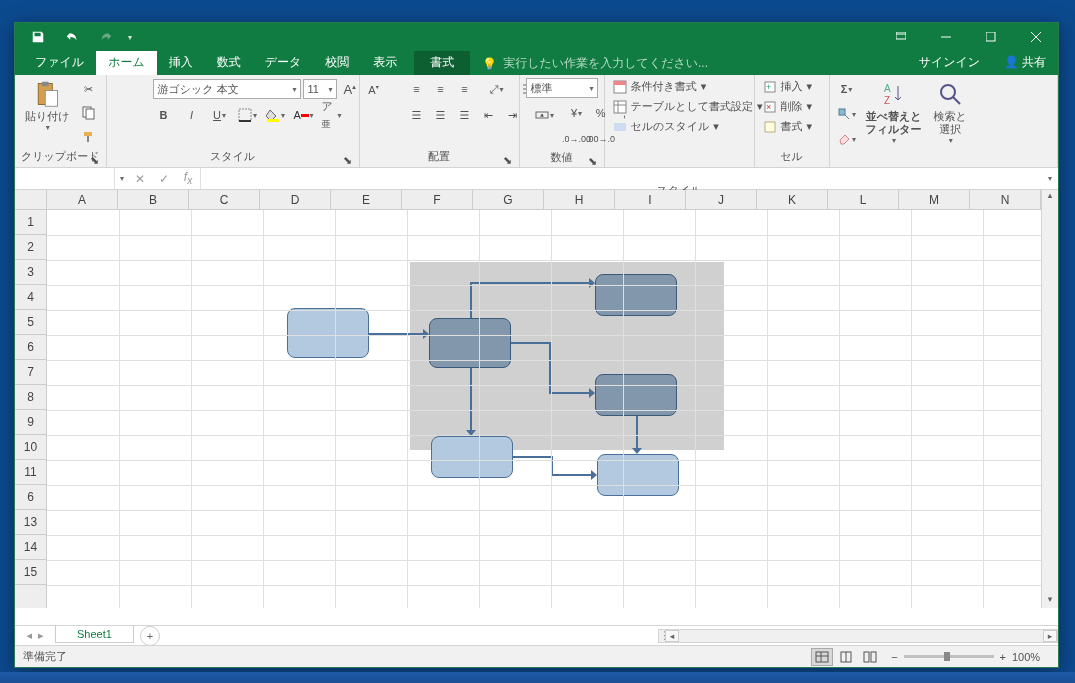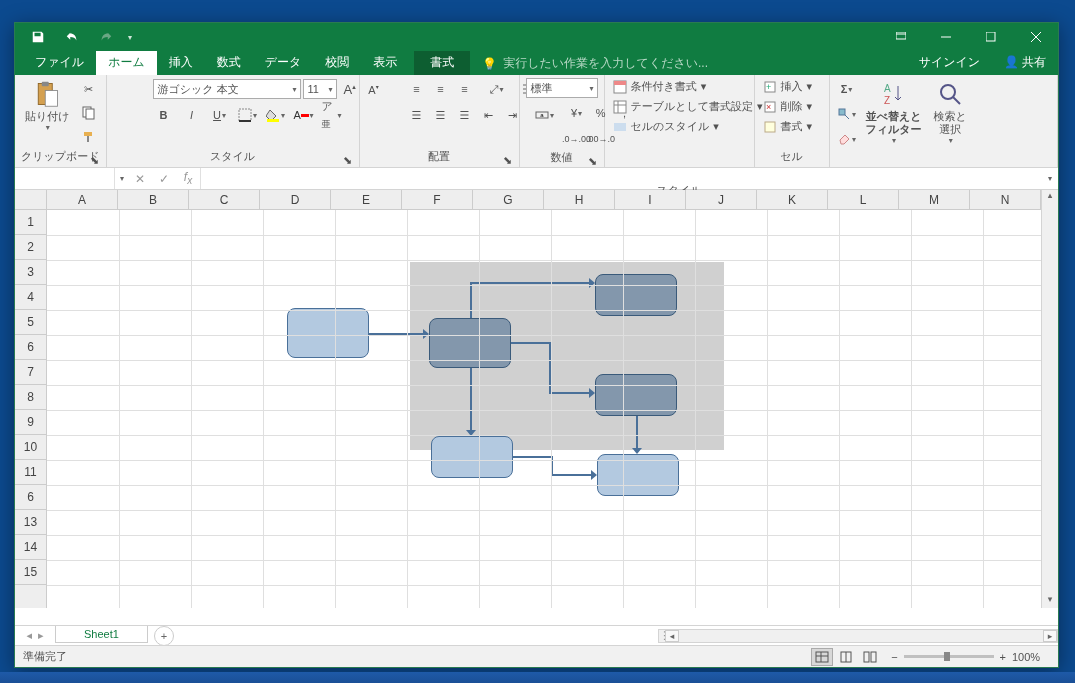--- a/index.html
+++ b/index.html
@@ -49,21 +49,21 @@
 .gridline-h { position: absolute; left: 0; right: 0; height: 1px; background: #dfdfdf; }
 .shape-sel { position: absolute; background: rgba(120,120,120,.35); }
 .flowshape { position: absolute; background: #c3d5e7; border: 1px solid #4a7099; border-radius: 8px; }
 .flowshape.lt { background: #b3c9e0; }
 .flowshape.dk { background: #8397ac; border-color: #3a5a7a; }
 .arrow-line { position: absolute; background: #4a7099; }
 .arrow-head { position: absolute; width: 0; height: 0; }
 .scroll-v { position: absolute; top: 0; right: 0; width: 17px; bottom: 17px; background: #f0f0f0; border-left: 1px solid #d4d4d4; }
 .sheet-tabs { background: #fff; border-top: 1px solid #d4d4d4; height: 20px; display: flex; align-items: center; font-size: 11px; }
 .sheet-nav { width: 40px; display: flex; justify-content: center; gap: 6px; color: #999; }
-.sheet-tab { padding: 2px 28px; background: #fff; border: 1px solid #ccc; border-top: none; position: relative; top: -1px; color: #107c41; text-align: center; }
+.sheet-tab { padding: 2px 21px; background: #fff; border: 1px solid #ccc; border-top: none; position: relative; top: -1px; color: #107c41; text-align: center; }
 .add-sheet { width: 20px; height: 20px; display: flex; align-items: center; justify-content: center; border: 1px solid #ccc; border-radius: 50%; margin-left: 6px; cursor: pointer; color: #666; }
 .sheet-scroll { margin-left: auto; width: 400px; height: 14px; background: #f0f0f0; border: 1px solid #d4d4d4; display:flex; align-items:center; }
 .sheet-scrollbtn { width:14px; height:100%; display:flex;align-items:center;justify-content:center;font-size:9px;color:#666;background:#f8f8f8;border:1px solid #ccc; }
 .statusbar { background: #f1f1f1; border-top: 1px solid #d4d4d4; height: 22px; display: flex; align-items: center; font-size: 11px; padding: 0 8px; color: #525252; }
 .view-btns { margin-left: auto; display: flex; gap: 2px; }
 .view-btn { width: 22px; height: 18px; border: 1px solid transparent; display: flex; align-items: center; justify-content: center; cursor: pointer; }
 .view-btn.active { background: #d8d8d8; border-color: #aaa; }
 .zoom { display: flex; align-items: center; gap: 6px; margin-left: 10px; }
 .zoom-slider { width: 90px; height: 3px; background: #c0c0c0; position: relative; }
 .zoom-thumb { position: absolute; left: 45%; top: -3px; width: 6px; height: 9px; background: #888; }

